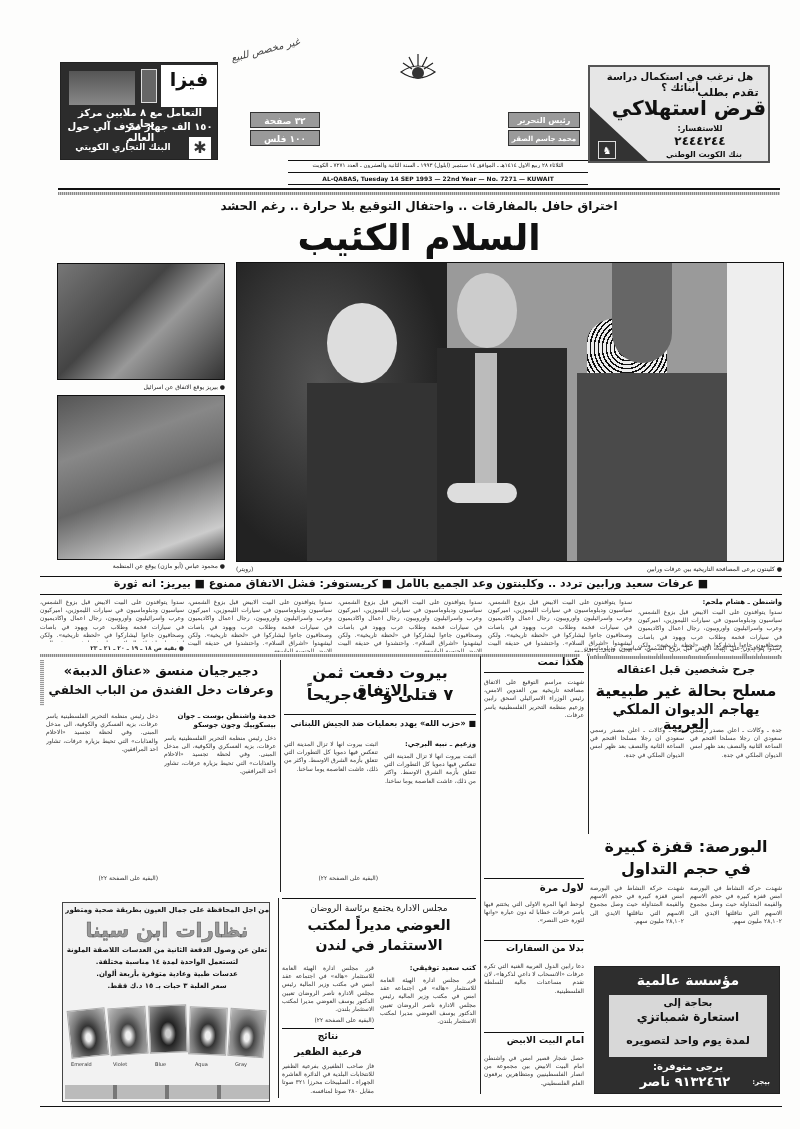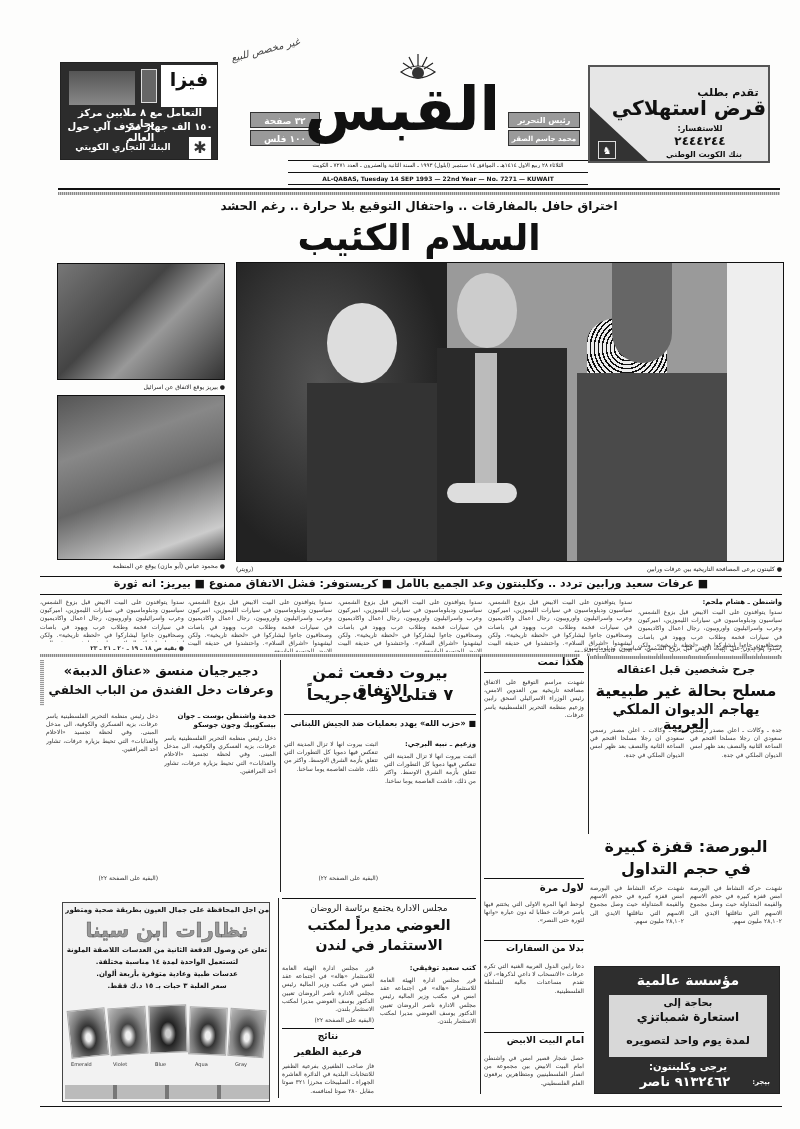--- a/index.html
+++ b/index.html
@@ -44,28 +44,28 @@
 
   <div class="abs" style="left:355px;top:40px;width:46px;height:36px">
     <svg width="46" height="36" viewBox="0 0 46 36">
       <g stroke="#222" fill="none" stroke-width="1.2">
         <path d="M23 4 L23 16 M14 7 L19 17 M32 7 L27 17 M8 13 L17 19 M38 13 L29 19"></path>
         <path d="M6 22 Q23 10 40 22 Q23 34 6 22Z"></path>
       </g>
       <circle cx="23" cy="23" r="6" fill="#333"></circle>
     </svg>
   </div>
-  <div class="abs hd" style="left:300px;top:64px;width:160px;font-size:60px;letter-spacing:-2px;line-height:70px">القبس</div>
 
   <div class="abs" style="left:468px;top:102px;width:72px;height:34px">
     <div class="abs gray hd" style="left:0;top:0;width:72px;height:16px;font-size:8px;color:#fff;line-height:16px;border:1px solid #333">رئيس التحرير</div>
     <div class="abs gray hd" style="left:0;top:18px;width:72px;height:16px;font-size:7px;color:#fff;line-height:16px;border:1px solid #333">محمد جاسم الصقر</div>
   </div>
 
   <div class="abs ad" style="left:548px;top:55px;width:182px;height:98px;background:#e6e6e6;border:2px solid #555">
+    <div class="abs hd" style="left:2px;top:4px;width:176px;font-size:10px">هل ترغب في استكمال دراسة أبنائك ؟</div>
     <div class="abs hd" style="left:100px;top:20px;width:76px;font-size:11px;font-weight:bold">تقدم بطلب</div>
     <div class="abs hd" style="left:20px;top:30px;width:158px;font-size:20px">قرض استهلاكي</div>
     <div class="abs hd" style="left:70px;top:58px;width:80px;font-size:8px">للاستفسار:</div>
     <div class="abs hd" style="left:70px;top:68px;width:80px;font-size:12px">٢٤٤٤٢٤٤</div>
     <div class="abs hd" style="left:50px;top:84px;width:128px;font-size:8px">بنك الكويت الوطني</div>
     <div class="abs" style="left:0;top:40px;width:0;height:0;border-left:60px solid #333;border-top:56px solid transparent"></div>
     <div class="abs" style="left:8px;top:74px;width:18px;height:18px;border:1px solid #ddd;color:#fff;font-size:10px;text-align:center;line-height:18px">♞</div>
   </div>
 
   <div class="abs rule" style="left:248px;top:150px;width:300px;height:1px"></div>
@@ -135,21 +135,21 @@
   <div class="abs txt" style="left:100px;top:48px;width:92px;height:74px;overflow:hidden">شهدت حركة النشاط في البورصة امس قفزة كبيرة في حجم الاسهم والقيمة المتداولة حيث وصل مجموع الاسهم التي تناقلتها الايدي الى ٢٨,١٠٢ مليون سهم.</div>
   <div class="abs txt" style="left:0;top:48px;width:94px;height:74px;overflow:hidden">شهدت حركة النشاط في البورصة امس قفزة كبيرة في حجم الاسهم والقيمة المتداولة حيث وصل مجموع الاسهم التي تناقلتها الايدي الى ٢٨,١٠٢ مليون سهم.</div>
 </div>
 
 <div class="abs ad dark" style="left:594px;top:966px;width:186px;height:128px;background:#2e2e2e">
   <div class="abs hd" style="left:0;top:6px;width:186px;font-size:14px;color:#fff">مؤسسة عالمية</div>
   <div class="abs" style="left:14px;top:28px;width:158px;height:62px;background:#d8d8d8"></div>
   <div class="abs hd" style="left:0;top:30px;width:186px;font-size:10px">بحاجة إلى</div>
   <div class="abs hd" style="left:0;top:44px;width:186px;font-size:12px">استعارة شمباتزي</div>
   <div class="abs hd" style="left:0;top:68px;width:186px;font-size:11px">لمدة يوم واحد لتصويره</div>
-  <div class="abs hd" style="left:0;top:94px;width:186px;font-size:10px;color:#fff">يرجى وكلينتون:</div>
+  <div class="abs hd" style="left:0;top:94px;width:186px;font-size:10px;color:#fff">يرجى متوفرة:</div>
   <div class="abs hd" style="left:20px;top:108px;width:140px;font-size:13px;color:#fff">٩١٣٢٤٦٢ ناصر</div>
   <div class="abs hd" style="left:150px;top:112px;width:32px;font-size:7px;color:#fff">بيجر:</div>
 </div>
 
 <div class="abs vline" style="left:480px;top:656px;height:438px"></div>
 <div class="abs" style="left:484px;top:656px;width:100px;height:440px">
   <div class="abs hd" style="left:0;top:0;width:100px;font-size:10px;text-align:right">هكذا تمت</div>
   <div class="abs rule" style="left:0;top:16px;width:100px;height:1px"></div>
   <div class="abs txt" style="left:0;top:22px;width:100px;height:196px;overflow:hidden">شهدت مراسم التوقيع على الاتفاق مصافحة تاريخية بين العدوين الامس، رئيس الوزراء الاسرائيلي اسحق رابين وزعيم منظمة التحرير الفلسطينية ياسر عرفات.</div>
 

